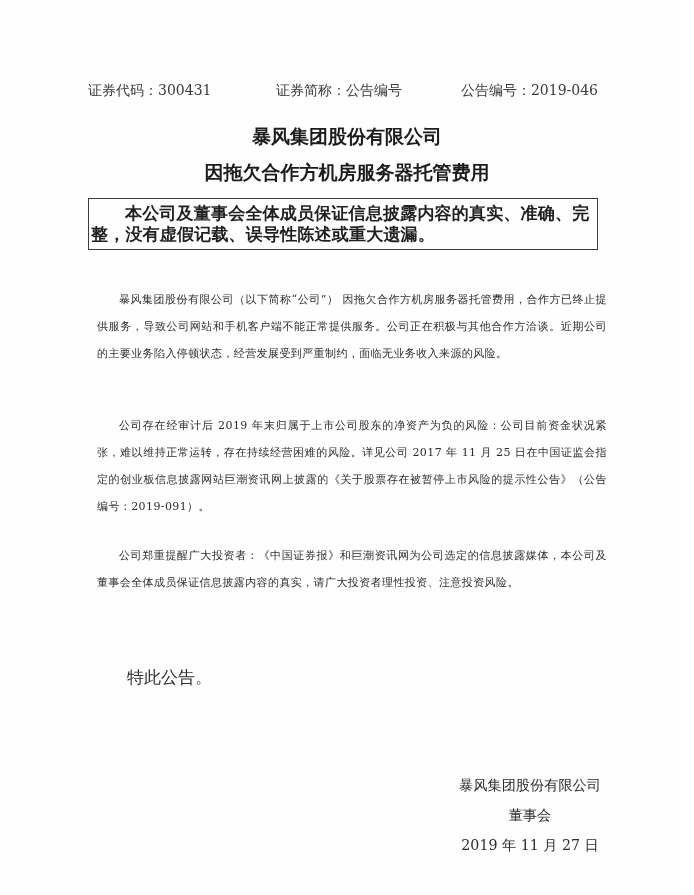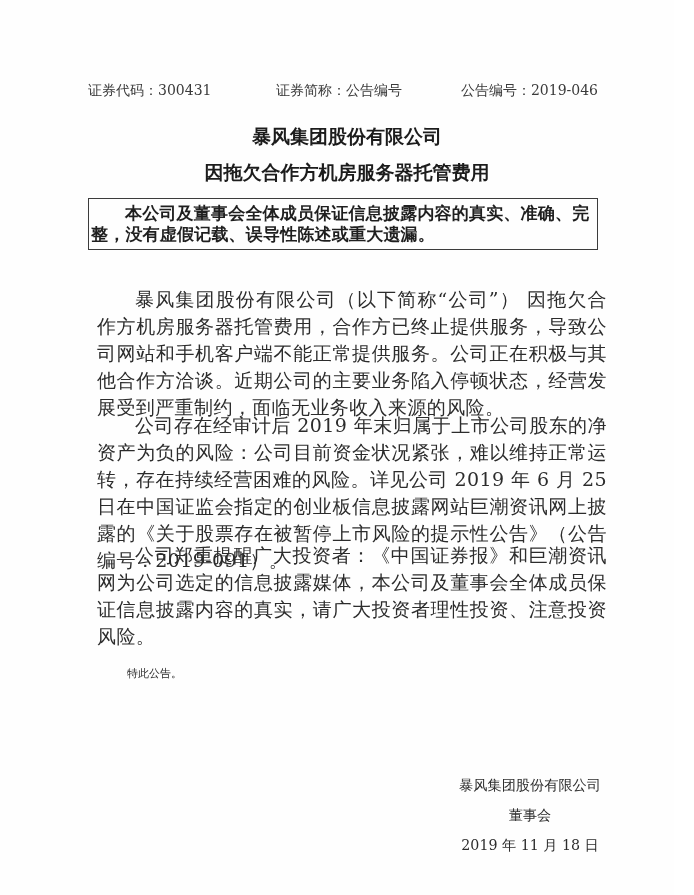--- a/index.html
+++ b/index.html
@@ -66,35 +66,35 @@
     line-height: 21px;
     color: #1f1f1f;
     text-indent: 2em;
     letter-spacing: 0.2px;
   }
 
   .body-para {
     position: absolute;
     left: 97px;
     width: 510px;
-    font-size: 19px;
+    font-size: 11px;
     line-height: 27px;
     color: #2c2c2c;
     text-indent: 2em;
     letter-spacing: 0.4px;
     text-align: justify;
   }
   .para-1 { top: 286px; }
   .para-2 { top: 412px; }
   .para-3 { top: 542px; }
   .closing {
     position: absolute;
     left: 127px;
     top: 666px;
-    font-size: 11px;
+    font-size: 17px;
     color: #2c2c2c;
   }
 
   .signature {
     position: absolute;
     left: 430px;
     width: 200px;
     text-align: center;
     font-size: 14.2px;
     color: #2c2c2c;
@@ -114,22 +114,22 @@
     <span class="hdr-name">证券简称：公告编号</span>
     <span class="hdr-number">公告编号：2019-046</span>
   </div>
 
   <div class="title title-company">暴风集团股份有限公司</div>
   <div class="title title-subject">因拖欠合作方机房服务器托管费用</div>
 
   <div class="declaration-box">本公司及董事会全体成员保证信息披露内容的真实、准确、完整，没有虚假记载、误导性陈述或重大遗漏。</div>
 
   <div class="body-para para-1">暴风集团股份有限公司（以下简称“公司”） 因拖欠合作方机房服务器托管费用，合作方已终止提供服务，导致公司网站和手机客户端不能正常提供服务。公司正在积极与其他合作方洽谈。近期公司的主要业务陷入停顿状态，经营发展受到严重制约，面临无业务收入来源的风险。</div>
-  <div class="body-para para-2">公司存在经审计后 2019 年末归属于上市公司股东的净资产为负的风险：公司目前资金状况紧张，难以维持正常运转，存在持续经营困难的风险。详见公司 2019 年 6 月 25 日在中国证监会指定的创业板信息披露网站巨潮资讯网上披露的《关于股票存在被暂停上市风险的提示性公告》（公告编号：2019-091）。</div>
+  <div class="body-para para-2">公司存在经审计后 2019 年末归属于上市公司股东的净资产为负的风险：公司目前资金状况紧张，难以维持正常运转，存在持续经营困难的风险。详见公司 2017 年 11 月 25 日在中国证监会指定的创业板信息披露网站巨潮资讯网上披露的《关于股票存在被暂停上市风险的提示性公告》（公告编号：2019-091）。</div>
   <div class="body-para para-3">公司郑重提醒广大投资者：《中国证券报》和巨潮资讯网为公司选定的信息披露媒体，本公司及董事会全体成员保证信息披露内容的真实，请广大投资者理性投资、注意投资风险。</div>
 
   <div class="closing">特此公告。</div>
 
   <div class="signature sig-company">暴风集团股份有限公司</div>
   <div class="signature sig-board">董事会</div>
-  <div class="signature sig-date">2019 年 11 月 18 日</div>
+  <div class="signature sig-date">2019 年 11 月 27 日</div>
 
 </div>
 
 </body></html>

